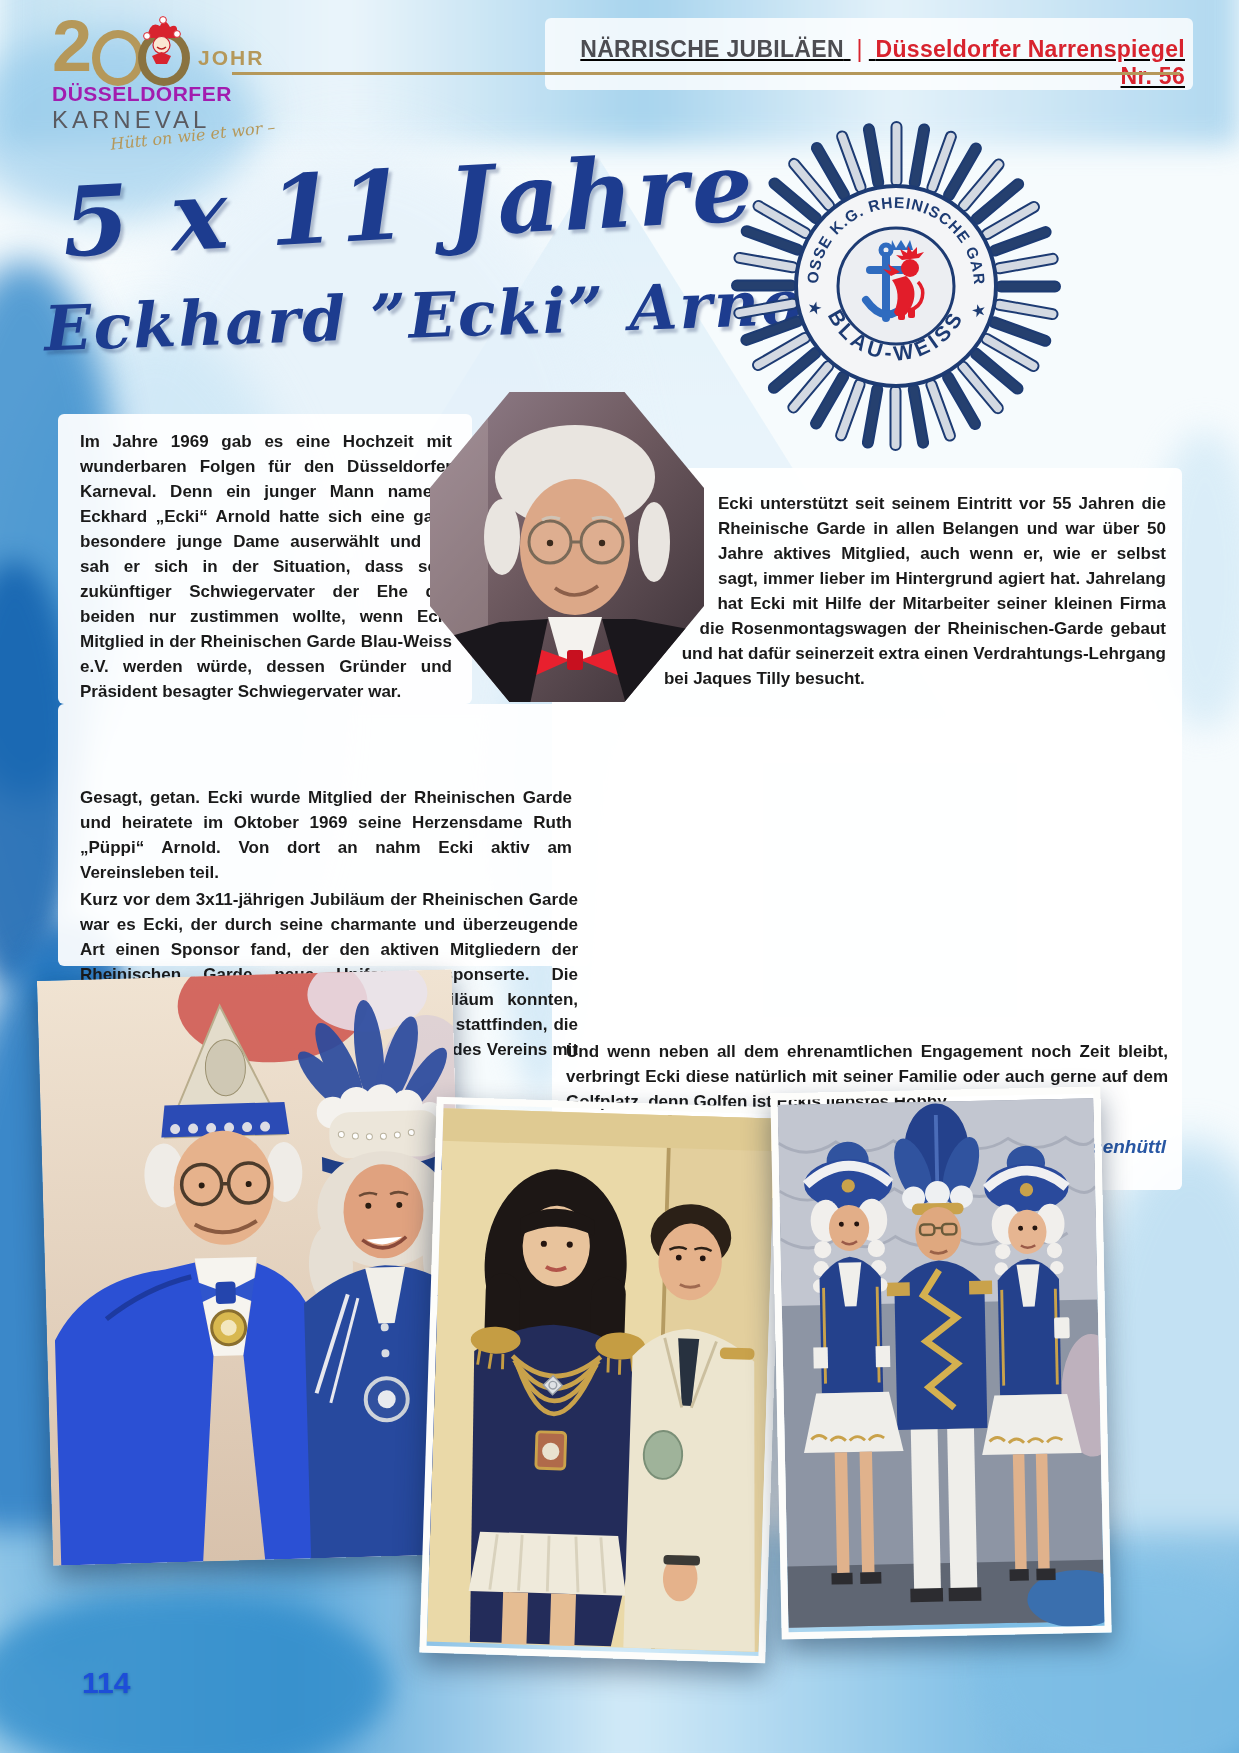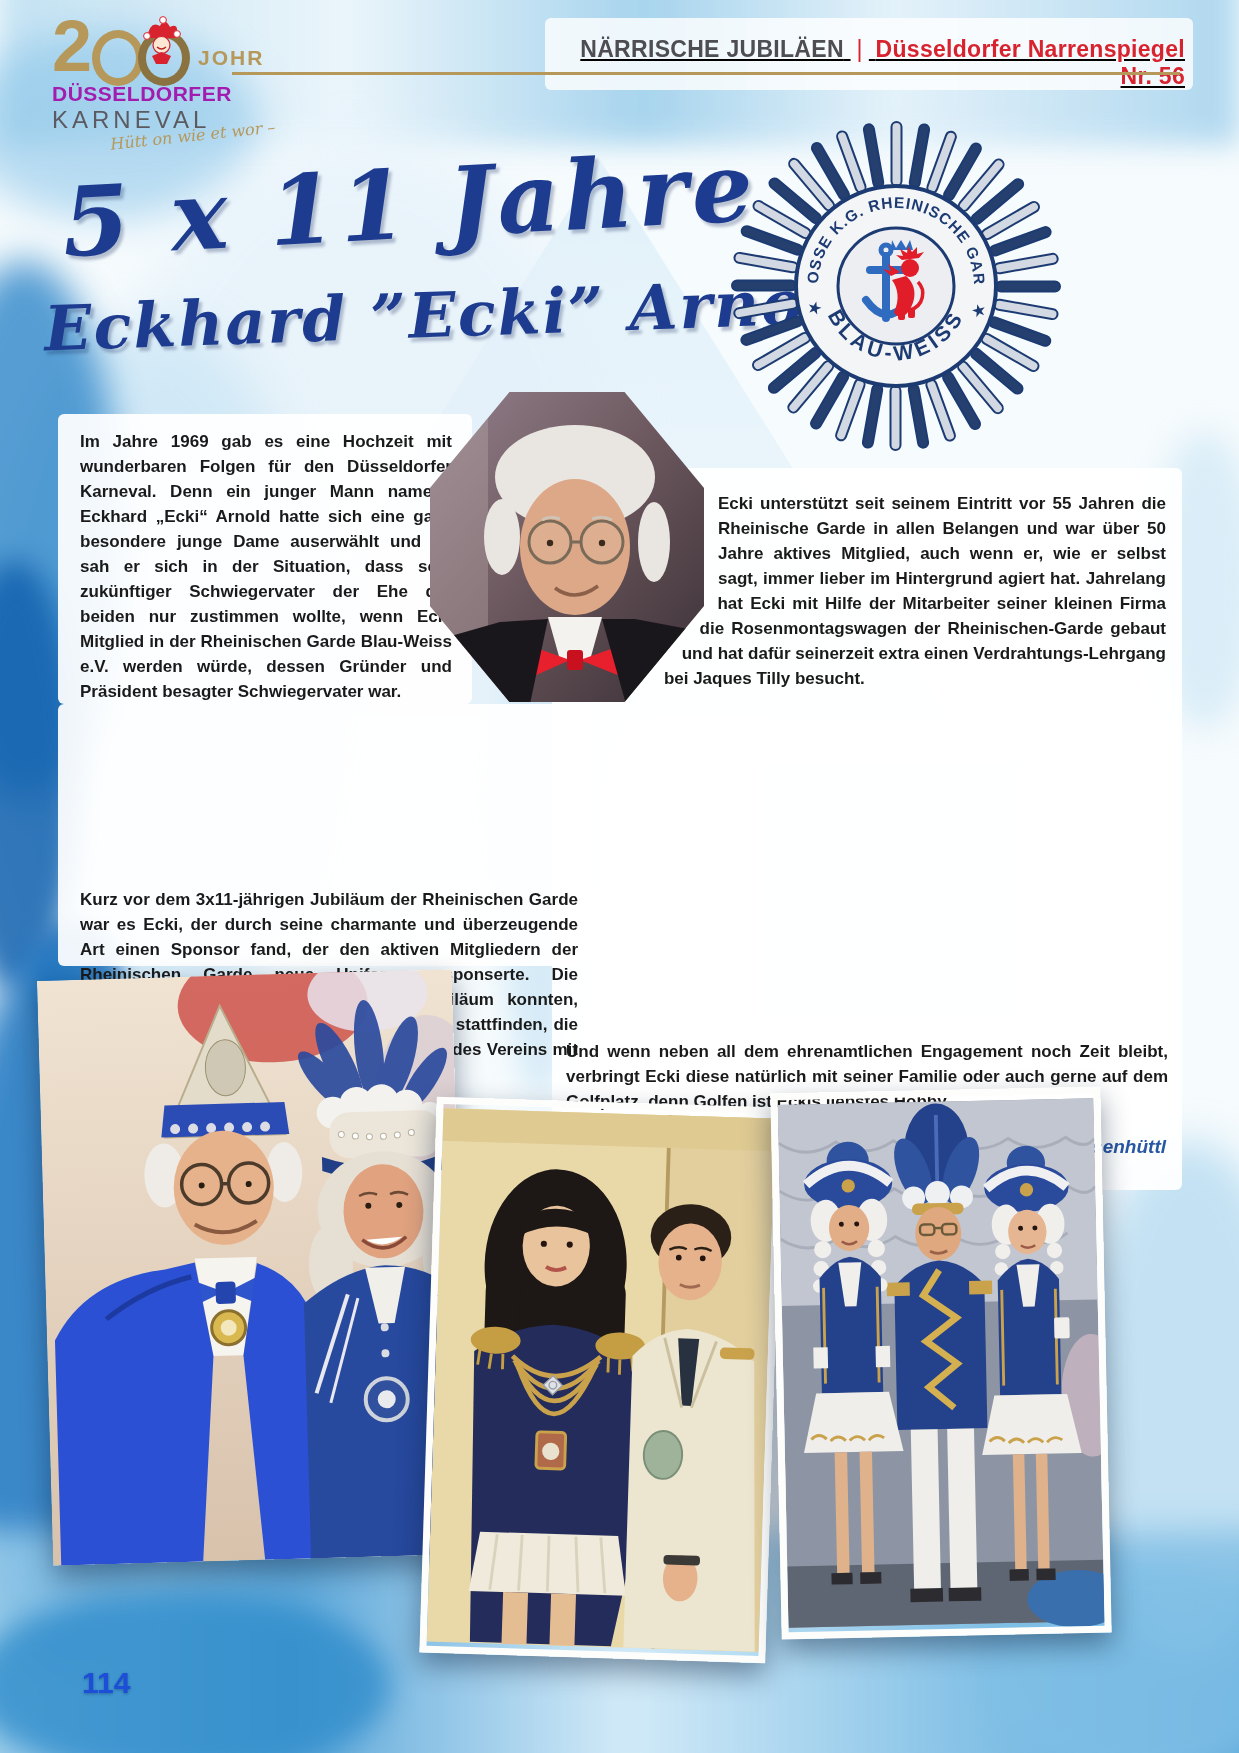--- a/index.html
+++ b/index.html
@@ -259,20 +259,21 @@
       <polygon points="118,225 172,225 160,268 130,268" fill="#f4f2ee"></polygon>
       <polygon points="95,252 140,268 95,288" fill="#e8202e"></polygon>
       <polygon points="195,252 150,268 195,286" fill="#e8202e"></polygon>
       <rect x="137" y="258" width="16" height="20" rx="3" fill="#c8101f"></rect>
       <path d="M0,312 L0,250 L70,230 L118,227 L100,312 Z" fill="#1a171c"></path>
       <path d="M274,312 L274,240 L205,227 L172,227 L196,312 Z" fill="#1a171c"></path>
     </svg>
   </div>
 
   <p class="para" id="pL1">Im Jahre 1969 gab es eine Hochzeit mit wunderbaren Folgen für den Düsseldorfer Karneval. Denn ein junger Mann namens Eckhard „Ecki“ Arnold hatte sich eine ganz besondere junge Dame auserwählt und so sah er sich in der Situation, dass sein zukünftiger Schwiegervater der Ehe der beiden nur zustimmen wollte, wenn Ecki Mitglied in der Rheinischen Garde Blau-Weiss e.V. werden würde, dessen Gründer und Präsident besagter Schwiegervater war.</p>
+  <p class="para" id="pL2">Gesagt, getan. Ecki wurde Mitglied der Rheinischen Garde und heiratete im Oktober 1969 seine Herzensdame Ruth „Püppi“ Arnold. Von dort an nahm Ecki aktiv am Vereinsleben teil.</p>
   <p class="para" id="pL3">Kurz vor dem 3x11-jährigen Jubiläum der Rheinischen Garde war es Ecki, der durch seine charmante und überzeugende Art einen Sponsor fand, der den aktiven Mitgliedern der Rheinischen Garde neue Uniformen sponserte. Die Feierlichkeiten zum 33-jährigen Vereinsjubiläum konnten, dank Ecki, in den wunderschönen Uniformen stattfinden, die auch heute noch von den aktiven Mitgliedern des Vereins mit Stolz getragen werden.</p>
 
   <p class="para" id="pR1"><span class="oct-spacer"></span><span>Ecki unterstützt seit seinem Eintritt vor 55 Jahren die Rheinische Garde in allen Belangen und war über 50 Jahre aktives Mitglied, auch wenn er, wie er selbst sagt, immer lieber im Hintergrund agiert hat. Jahrelang hat Ecki mit Hilfe der Mitarbeiter seiner kleinen Firma die Rosenmontagswagen der Rheinischen-Garde gebaut und hat dafür seinerzeit extra einen Verdrahtungs-Lehrgang bei Jaques Tilly besucht.</span></p>
   <p class="para" id="pR4">Und wenn neben all dem ehrenamtlichen Engagement noch Zeit bleibt, verbringt Ecki diese natürlich mit seiner Familie oder auch gerne auf dem Golfplatz, denn Golfen ist Eckis liebstes Hobby.</p>
 
   <div id="byline">
     <span class="sq"></span><span class="name">Daniela Hasenhüttl</span>
   </div>
 
   <div class="photo" id="photo1">

